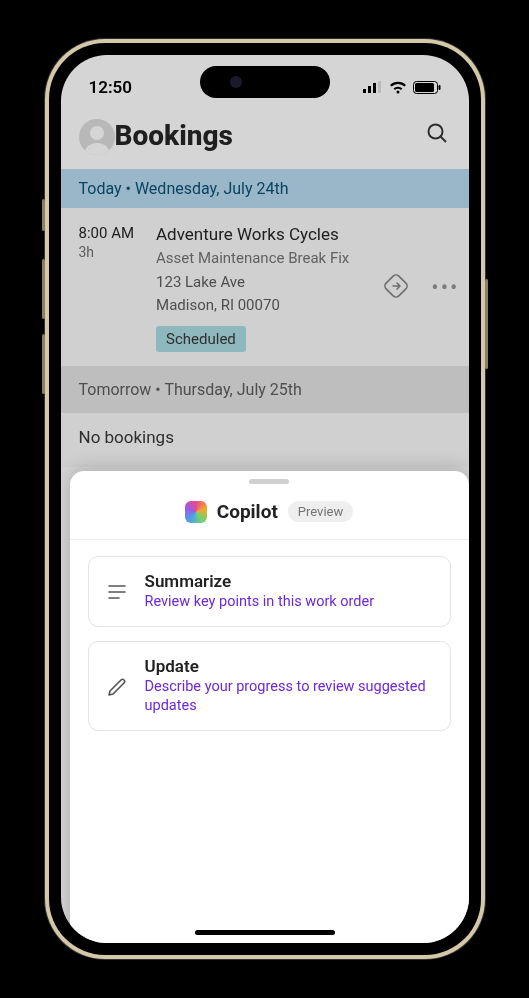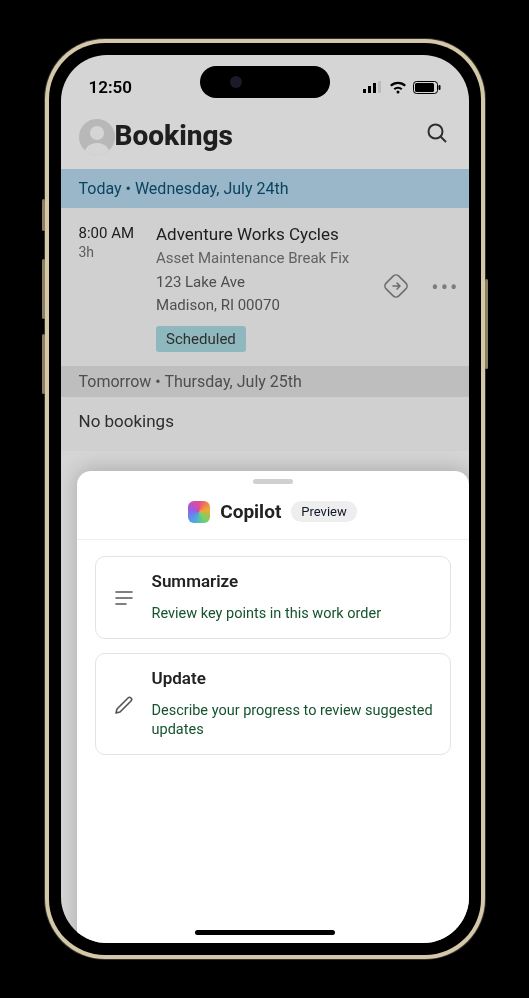--- a/index.html
+++ b/index.html
@@ -115,39 +115,39 @@
     padding: 4px 10px;
     border-radius: 3px;
     font-size: 15px;
     margin-top: 10px;
   }
   .booking-actions { display: flex; align-items: center; gap: 20px; align-self: center; }
   .nav-diamond { width: 30px; height: 30px; }
   .dots { color: #888; font-size: 22px; letter-spacing: 2px; }
   .date-section2 {
     background: #cfcfcf;
-    padding: 6px 18px;
+    padding: 14px 18px;
     color: #555;
     font-size: 16px;
   }
   .no-bookings {
     background: #e2e2e2;
     padding: 14px 17px 20px 18px;
     color: #333;
     font-size: 17px;
   }
   .overlay {
     position: absolute;
     top: 0; left: 0; right: 0; bottom: 0;
     background: rgba(0,0,0,0.08);
     z-index: 4;
   }
   .sheet {
     position: absolute;
-    left: 16px; right: 0; bottom: 0;
+    left: 9px; right: 0; bottom: 0;
     height: 472px;
     background: #fff;
     border-top-left-radius: 14px;
     border-top-right-radius: 14px;
     z-index: 5;
     box-shadow: 0 -2px 20px rgba(0,0,0,0.2);
   }
   .grabber {
     width: 40px; height: 5px; background: #d0d0d0; border-radius: 3px;
     margin: 8px auto 10px auto;
@@ -160,37 +160,37 @@
     padding: 6px 0 16px 0;
     border-bottom: 1px solid #eee;
   }
   .copilot-icon {
     width: 22px; height: 22px;
     border-radius: 6px;
     background: conic-gradient(#e74a8b, #f0a830, #6fd36f, #4aa3e7, #9a5ae7, #e74a8b);
   }
   .sheet-title { font-size: 19px; font-weight: 700; color: #222; }
   .pill {
-    background: #eee; color: #0f172a; font-size: 13px;
+    background: #eee; color: #737373; font-size: 13px;
     padding: 3px 10px; border-radius: 12px;
   }
   .card {
     margin: 16px 18px 0 18px;
     border: 1px solid #e3e3e3;
     border-radius: 10px;
     padding: 14px 16px;
     display: flex;
     gap: 16px;
     align-items: center;
     cursor: pointer;
   }
   .card + .card { margin-top: 14px; }
   .card-icon { width: 24px; height: 24px; flex-shrink: 0; margin-top: 2px; color: #555;}
   .card-title { font-size: 17px; font-weight: 600; color: #222; }
-  .card-desc { font-size: 14.5px; color: #14532d; margin-top: 14px; line-height: 1.3; }
+  .card-desc { font-size: 14.5px; color: #6d28d9; margin-top: 2px; line-height: 1.3; }
   .home-indicator {
     position: absolute;
     bottom: 8px;
     left: 50%;
     transform: translateX(-50%);
     width: 140px;
     height: 5px;
     background: #000;
     border-radius: 3px;
     z-index: 20;

